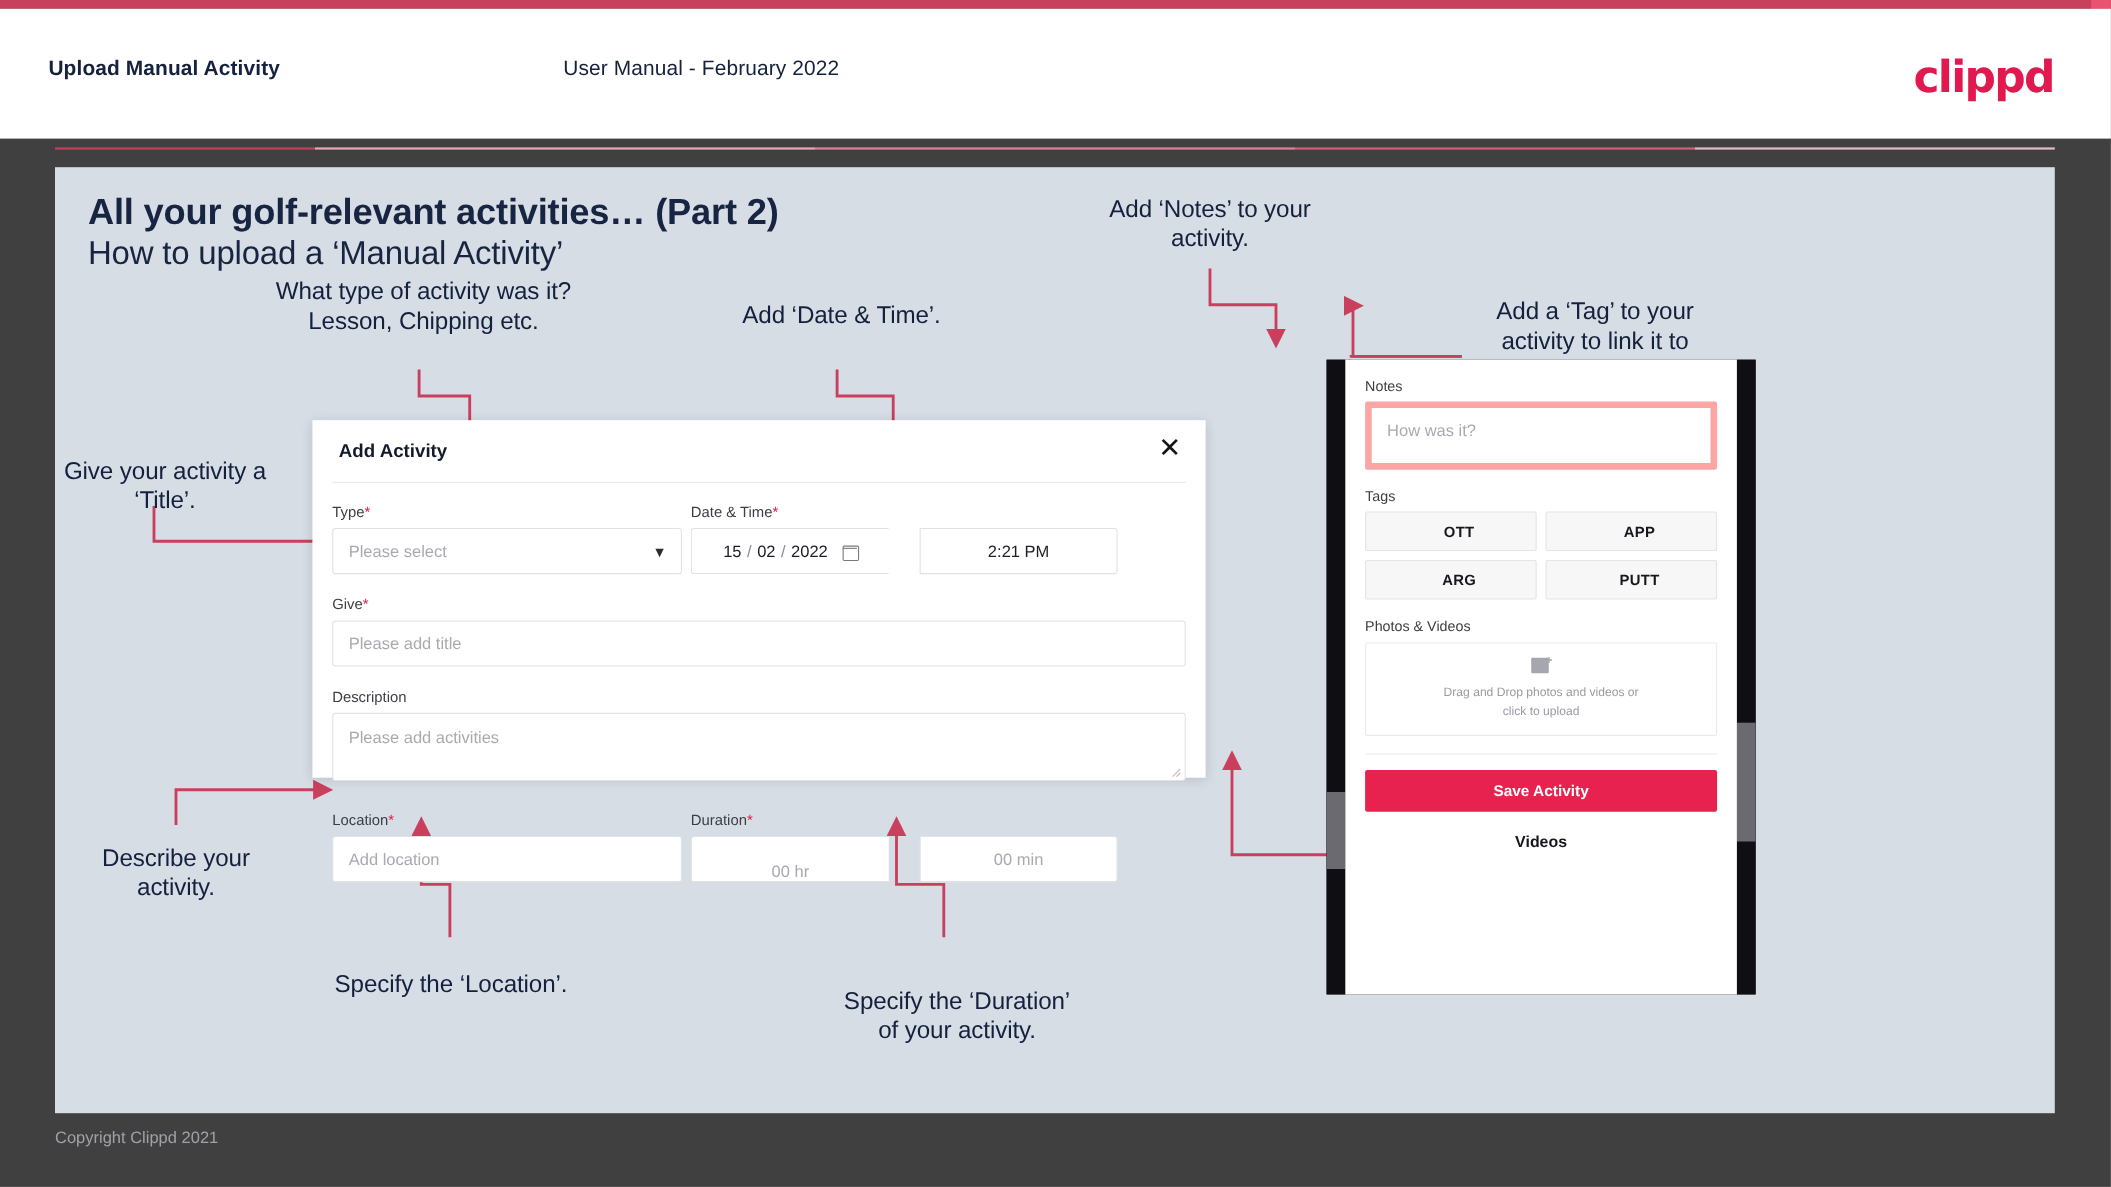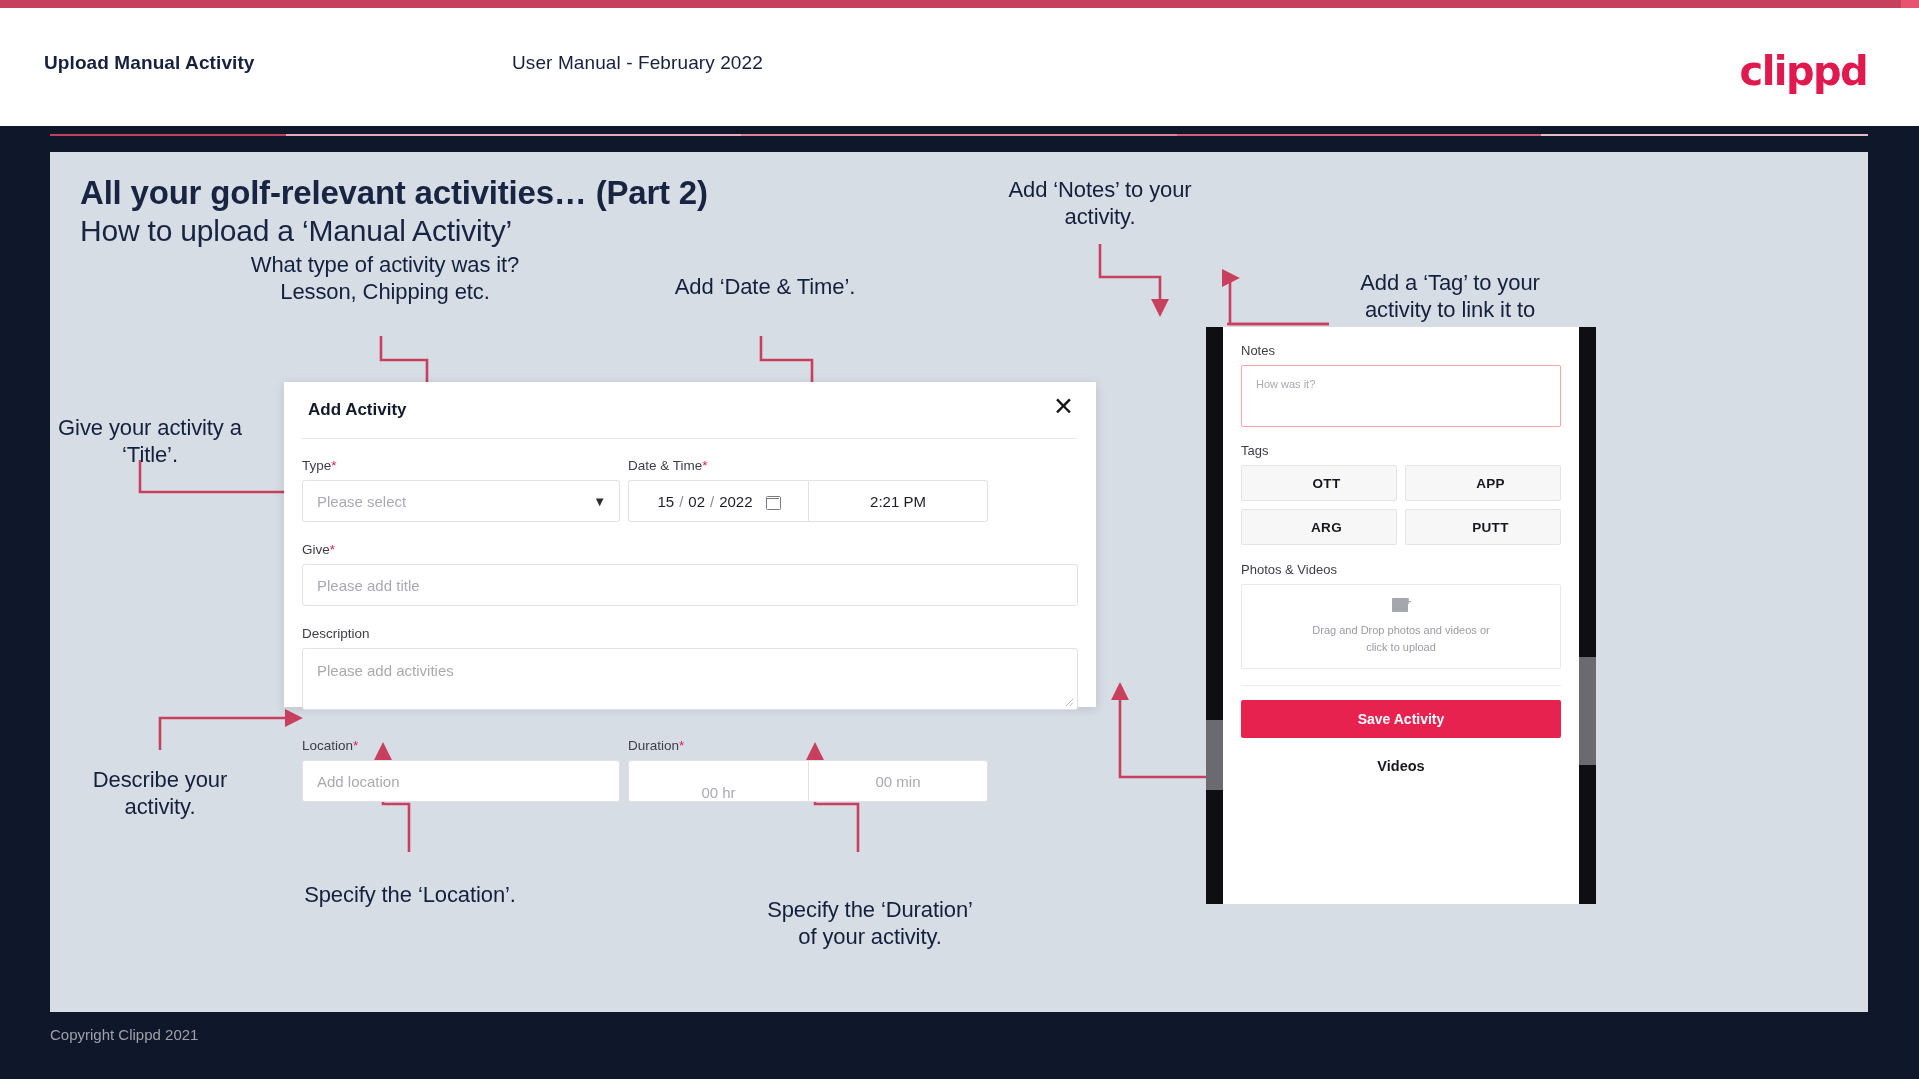--- a/index.html
+++ b/index.html
@@ -3,21 +3,21 @@
 <meta charset="utf-8">
 <title>Upload Manual Activity — Clippd User Manual</title>
 <style>
   * { box-sizing: border-box; margin: 0; padding: 0; }
   html, body {
     width: 1919px; height: 1079px;
     background: #ffffff;
     font-family: "Liberation Sans", sans-serif;
     overflow: hidden;
   }
-  .page { position: relative; width: 1919px; height: 1079px; background:#0f172a; }
+  .page { position: relative; width: 1919px; height: 1079px; background:#404040; }
 
   
   .top-accent {
     position:absolute; top:0; left:0; width:1919px; height:8px;
     background:#c8415c;
   }
   .top-accent-right {
     position:absolute; top:0; right:0; width:18px; height:8px; background:#e8536f;
   }
 
@@ -92,21 +92,21 @@
     display:flex; align-items:center; height:42px;
     font-size:15px; color:#a9a9b2;
   }
   .ph { padding-left:14px; color:#a9a9b2; font-size:15px; }
 
   .f-type { position:absolute; left:18px; top:76px; }
   .f-type .ctl { width:318px; justify-content:space-between; padding-right:13px; }
   .chev { color:#2b2b33; font-size:13px; }
 
   .f-dt { position:absolute; left:344px; top:76px; }
-  .dt-row { display:flex; }
+  .dt-row { display:flex;gap:28px; }
   .dt-date {
     width:180px; height:42px; border:1px solid #e2e2e6; border-right:none; border-radius:3px 0 0 3px;
     display:flex; align-items:center; justify-content:center; gap:5px;
     font-size:15px; color:#1d1d26; background:#fff;
   }
   .dt-date .slash { color:#8c8c96; }
   .cal-ico { margin-left:8px; width:14px; height:15px; position:relative; display:inline-block; }
   .cal-ico::before {
     content:""; position:absolute; left:0; top:2px; width:13px; height:12px;
     border:1.3px solid #7a7a84; border-radius:1.5px;
@@ -151,22 +151,22 @@
   .phone-edge-l { position:absolute; left:0; top:0; width:17px; height:577px; background:#0e0e13; }
   .phone-edge-r { position:absolute; right:0; top:0; width:17px; height:577px; background:#0e0e13; }
   .phone-btn-a { position:absolute; left:0; top:393px; width:17px; height:70px; background:#6a6a70; }
   .phone-btn-b { position:absolute; right:0; top:330px; width:17px; height:108px; background:#6a6a70; }
   .phone-screen {
     position:absolute; left:17px; top:0; width:356px; height:577px; background:#fff;
     padding:16px 18px 0 18px;
   }
   .ph-label { font-size:13px; color:#3d3d46; margin-bottom:7px; }
   .notes-box {
-    height:62px; border:1px solid #fca5a5; border-radius:2px; background:#fff;
-    font-size:11px; color:#a9a9b2; padding:12px 0 0 14px; margin-bottom:16px;
+    height:62px; border:6px solid #fca5a5; border-radius:2px; background:#fff;
+    font-size:15px; color:#a9a9b2; padding:12px 0 0 14px; margin-bottom:16px;
   }
   .tag-grid { display:grid; grid-template-columns:1fr 1fr; gap:8px; margin-bottom:17px; }
   .tag-btn {
     height:36px; border:1px solid #e4e4e8; background:#f7f7f8; border-radius:2px;
     display:flex; align-items:center; justify-content:center;
     font-size:13.5px; font-weight:700; color:#17171f; letter-spacing:.3px;padding-left:15px;
   }
   .upload-box {
     height:85px; border:1px solid #eaeaed; background:#fff; border-radius:2px;
     display:flex; flex-direction:column; align-items:center; justify-content:center;

